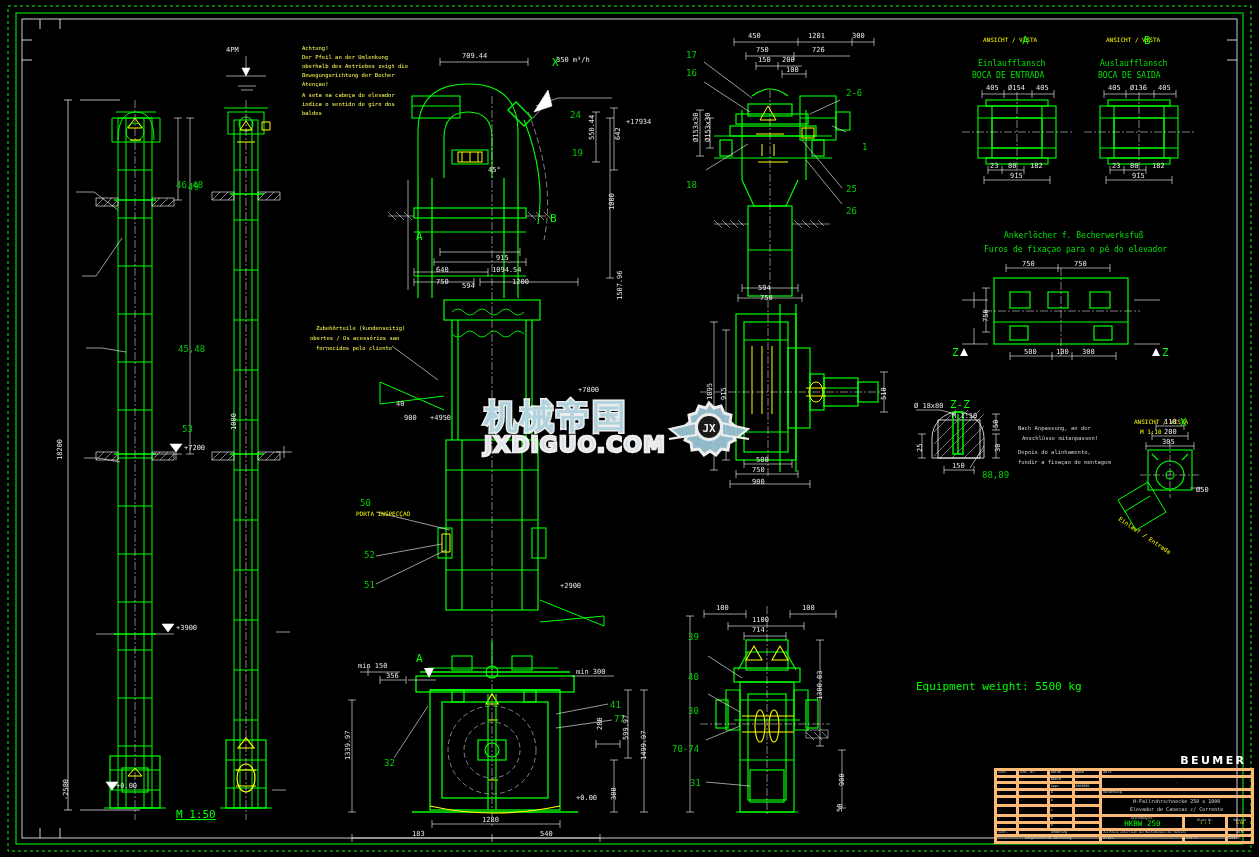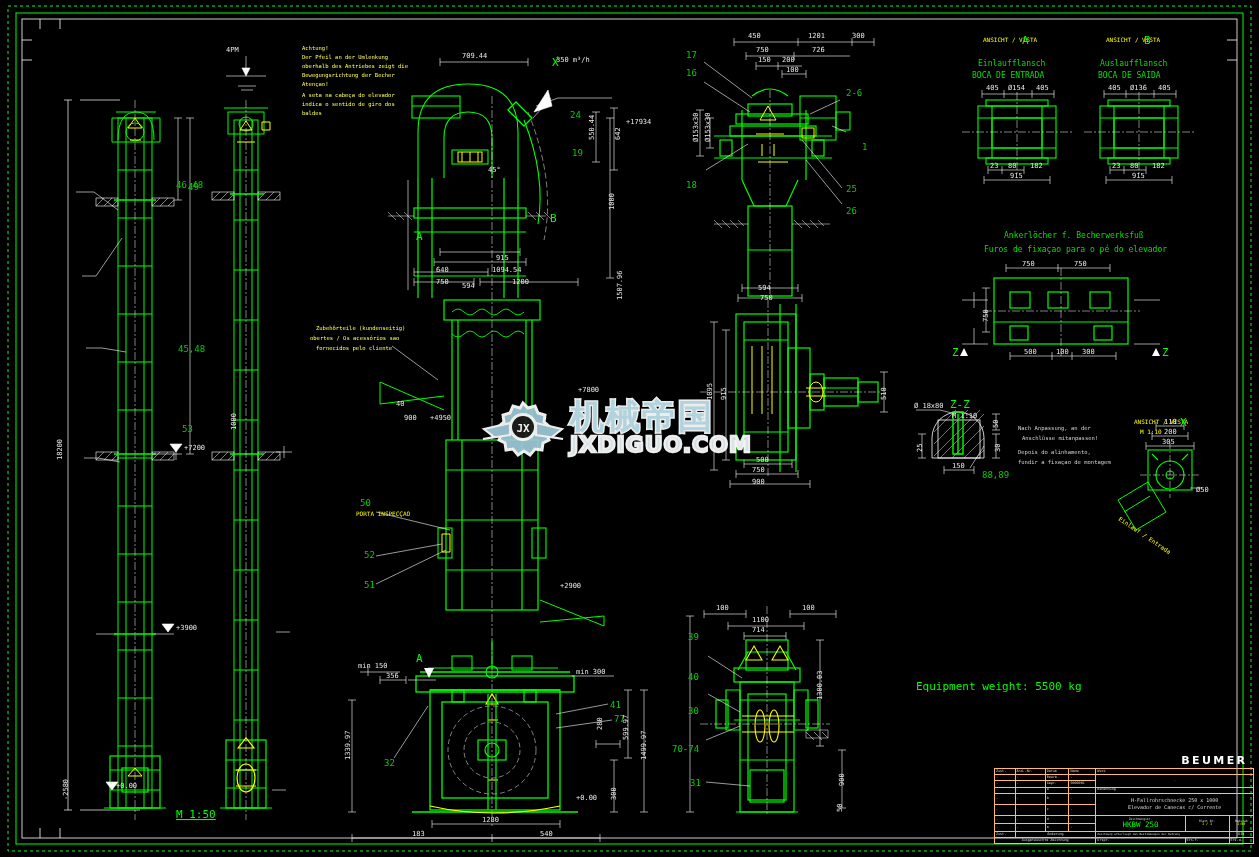--- a/index.html
+++ b/index.html
@@ -28,21 +28,21 @@
   .cn{font-family:"DejaVu Sans","Liberation Sans",sans-serif;
       font-size:34px;font-weight:bold;color:#bfe3ef;
       -webkit-text-stroke:3px #ffffff;paint-order:stroke;letter-spacing:2px;
       text-shadow:0 0 0 #fff;}
   .lat{font-family:"DejaVu Sans","Liberation Sans",sans-serif;
       font-size:22px;font-weight:bold;color:#dff0f7;letter-spacing:1px;
       -webkit-text-stroke:2.5px #ffffff;margin-top:1px;}
   
   #tb{position:absolute;left:994px;top:752px;width:260px;height:92px;}
   #tb table{border-collapse:collapse;width:100%;height:100%;}
-  #tb td{border:1px solid #fdba74;font-size:3.4px;color:#d8d8d8;padding:0 1px;
+  #tb td{border:3px solid #fdba74;font-size:3.4px;color:#d8d8d8;padding:0 1px;
          font-family:"DejaVu Sans Mono",monospace;line-height:1;}
   .ybg{color:#ffff00;}
   .gtx{color:#00ff00;}
   .beumer{color:#ffffff;font-size:11px;font-weight:bold;letter-spacing:2.4px;
           font-family:"DejaVu Sans","Liberation Sans",sans-serif;}
 </style>
 </head>
 <body>
 
 <div id="sheet">
@@ -770,38 +770,38 @@
   <text class="tw" x="1162" y="444">305</text>
   <text class="tw" x="1164" y="434">200</text>
   <text class="tw" x="1164" y="424">110</text>
   <text class="tw" x="1196" y="492">Ø50</text>
   <text class="ty" x="1118" y="520" transform="rotate(34 1118 520)">Einlauf / Entrada</text>
 
   <text class="tbig" x="916" y="690" fill="#00d000">Equipment weight: 5500 kg</text>
 </svg>
 
 <div id="wm">
+  <div id="wmtxt">
+    <div class="cn">机械帝国</div>
+    <div class="lat">JXDIGUO.COM</div>
+  </div>
   <div id="wmlogo">
     <svg width="86" height="60" viewBox="0 0 86 60">
       <g stroke="#ffffff" stroke-width="3" fill="#9ec9d8">
         <path d="M43,6 l5,5 l7,-2 l3,7 l7,2 l-1,7 l6,5 l-4,6 l3,7 l-6,3 l-1,7 l-7,-1 l-5,6 l-6,-4 l-6,4 l-5,-6 l-7,1 l-1,-7 l-6,-3 l3,-7 l-4,-6 l6,-5 l-1,-7 l7,-2 l3,-7 l7,2 z"></path>
       </g>
       <circle cx="43" cy="30" r="13" fill="#ffffff" stroke="#ffffff" stroke-width="2"></circle>
       <circle cx="43" cy="30" r="11" fill="#1d1d1d"></circle>
       <g fill="#9ec9d8" stroke="#ffffff" stroke-width="2.2">
         <path d="M30,26 L4,32 L14,40 L3,42 L30,38 z"></path>
         <path d="M56,26 L82,32 L72,40 L83,42 L56,38 z"></path>
       </g>
       <text x="43" y="35" text-anchor="middle" fill="#ffffff" font-size="11" font-family="DejaVu Sans, sans-serif" font-weight="bold">JX</text>
     </svg>
   </div>
-  <div id="wmtxt">
-    <div class="cn">机械帝国</div>
-    <div class="lat">JXDIGUO.COM</div>
-  </div>
 </div>
 
 <div id="tb">
   <table>
     <tbody>
           <tr>
       <td colspan="4" rowspan="2" style="border:none;"></td>
       <td colspan="5" style="border:none;text-align:right;padding-right:6px;height:16px;">
         <span class="beumer">BEUMER</span>
       </td>

